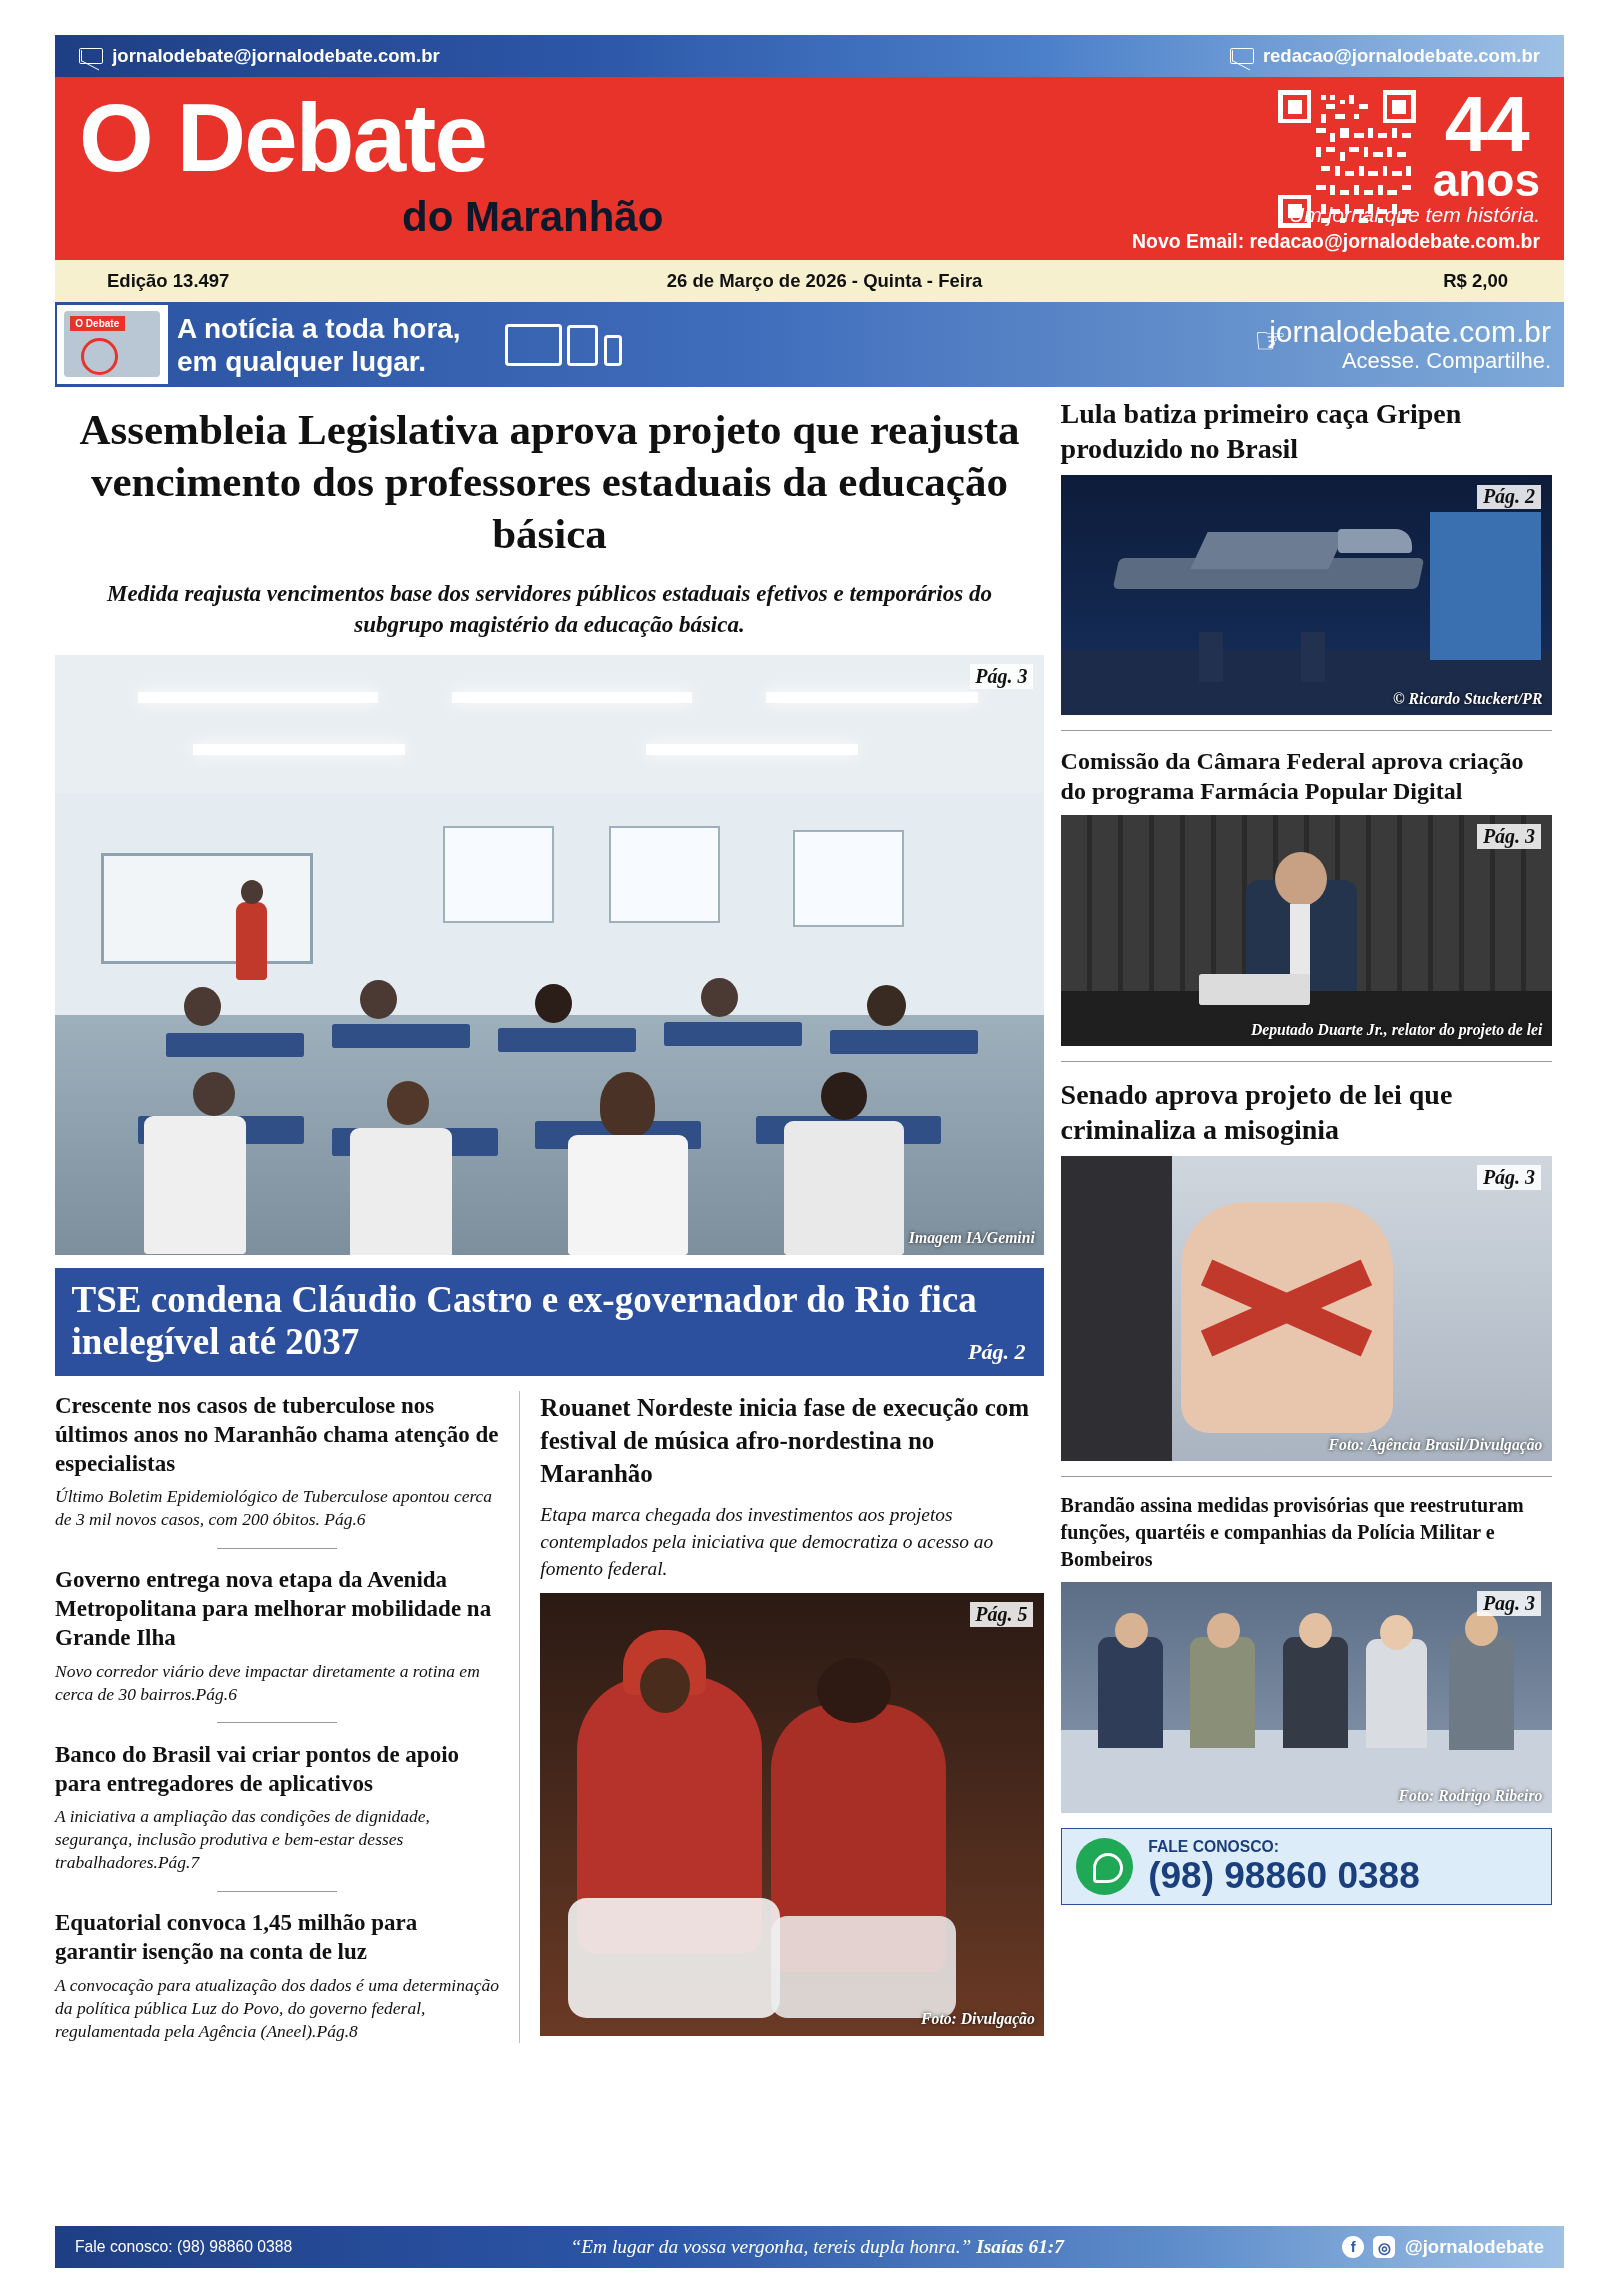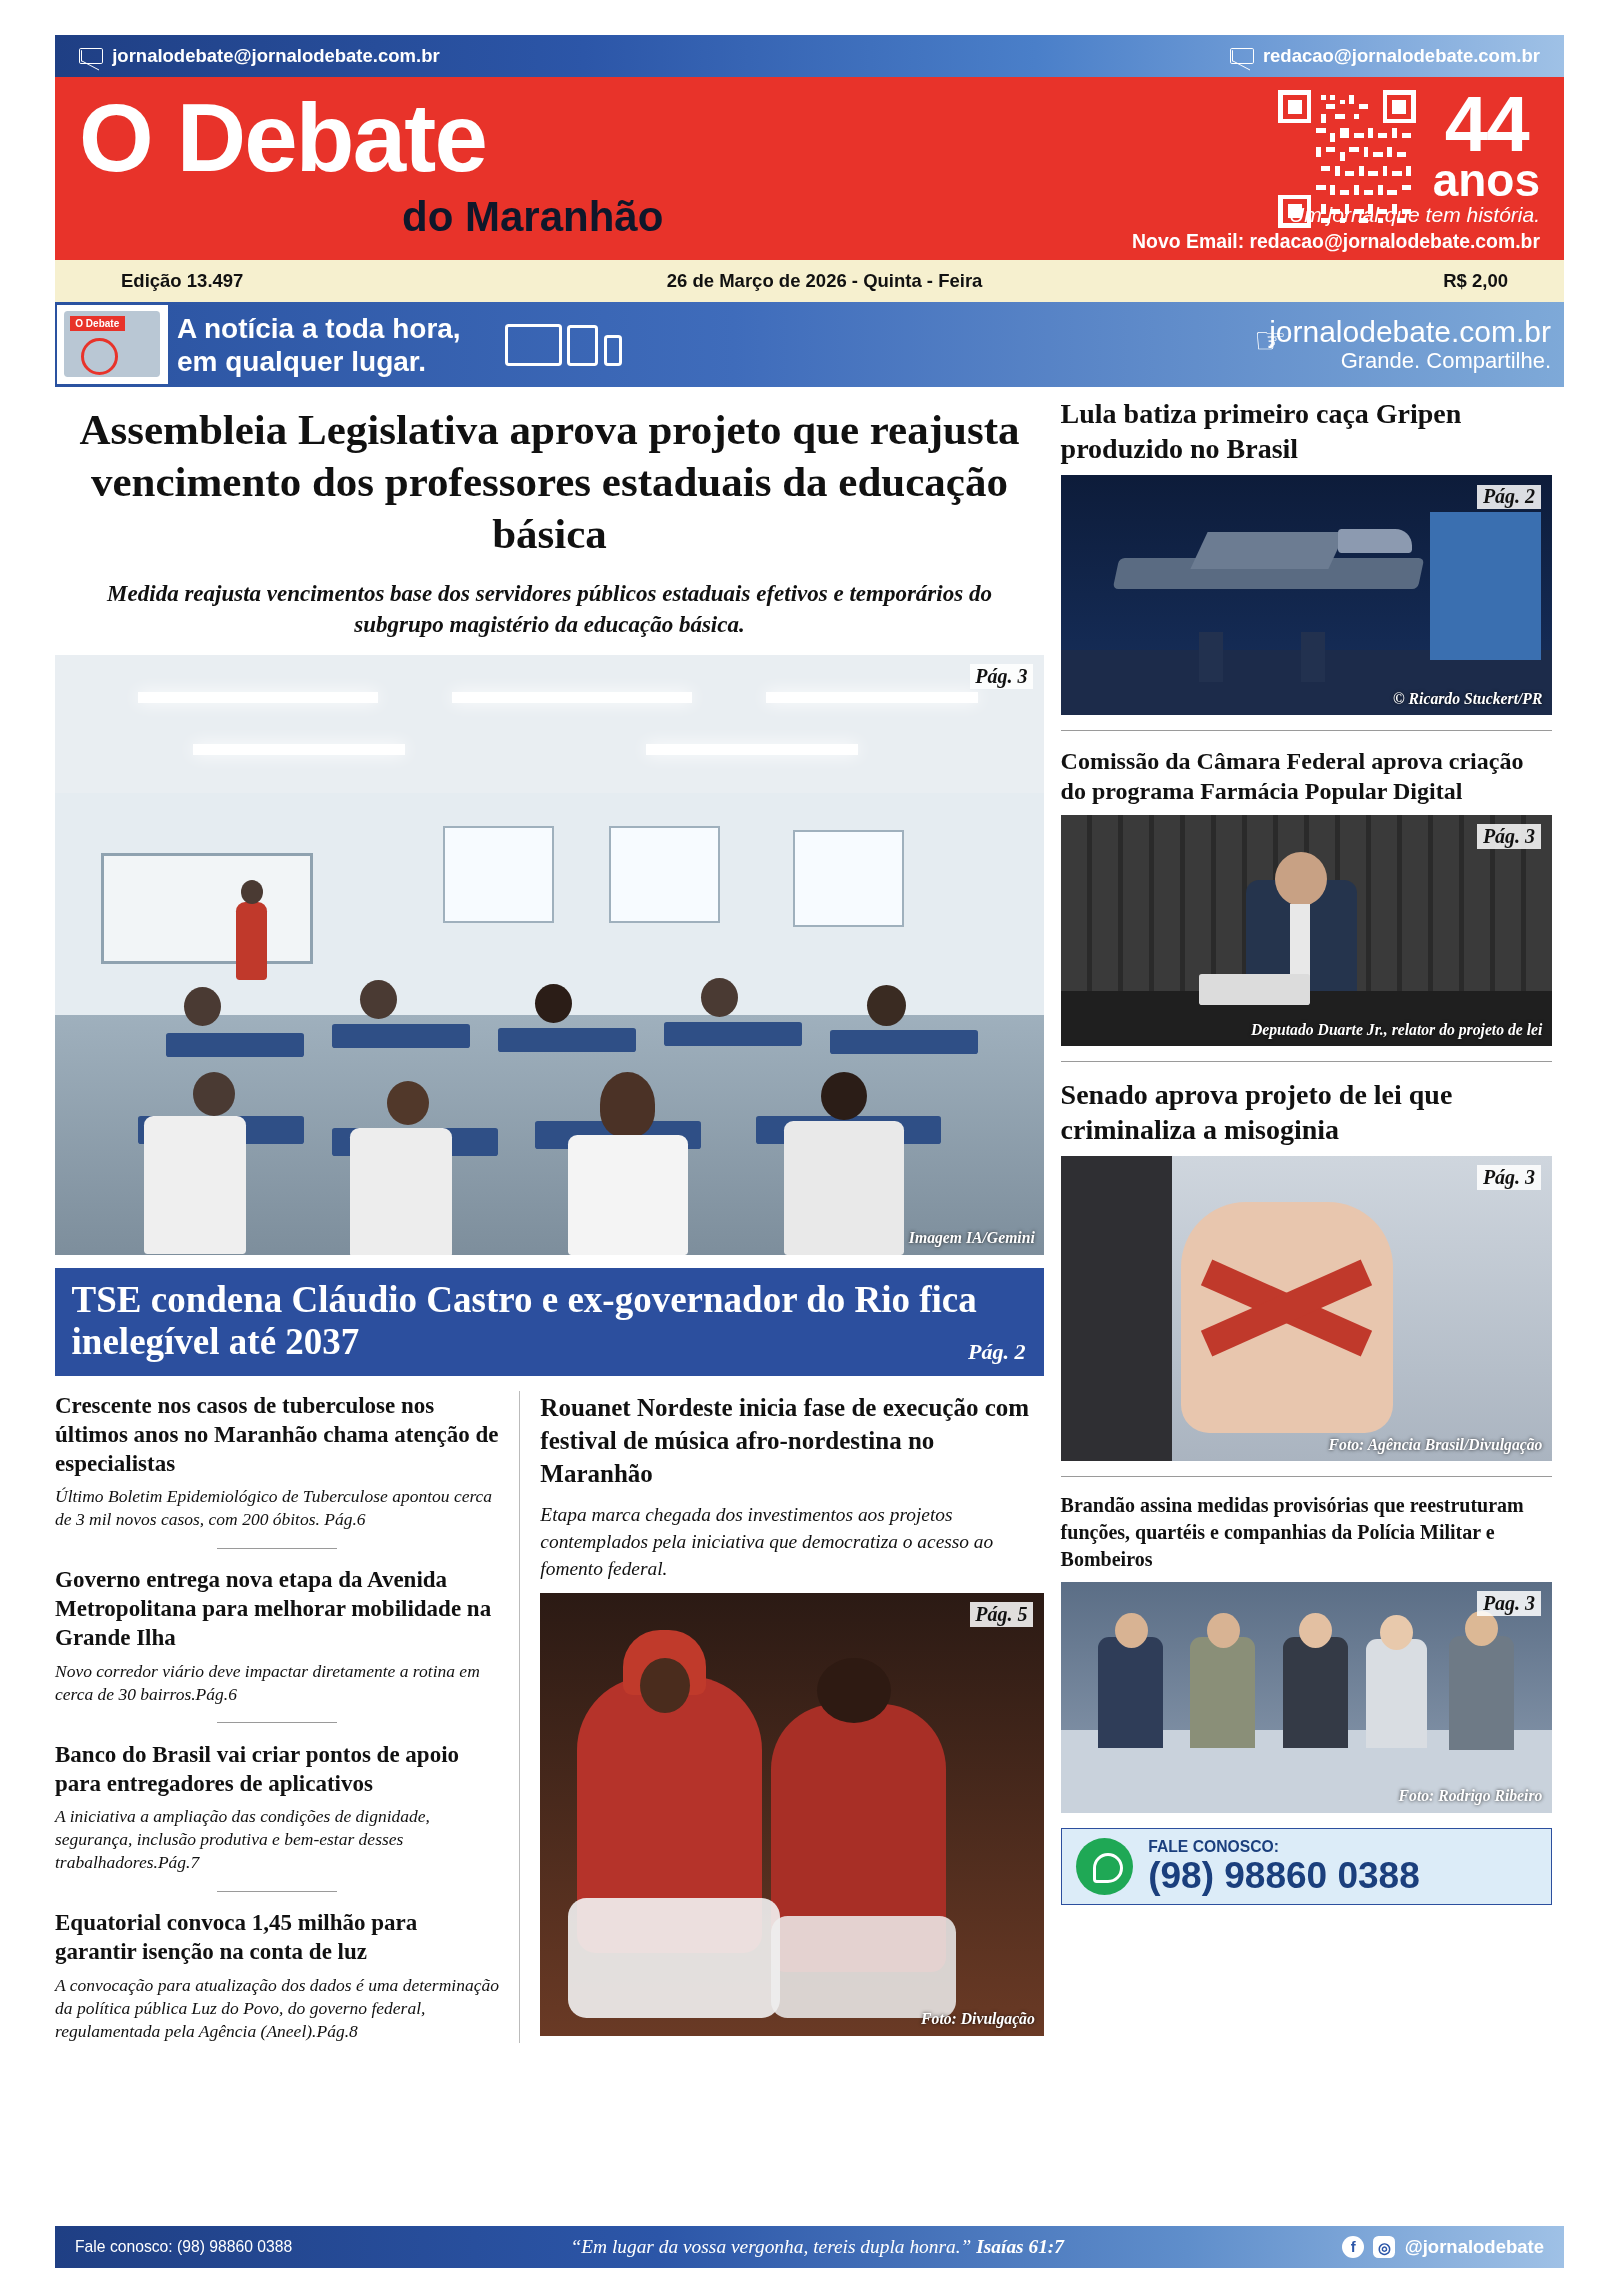--- a/index.html
+++ b/index.html
@@ -36,21 +36,21 @@
   .yrs .n { font-size:78px; font-weight:bold; line-height:68px; letter-spacing:-1.8px; }
   .yrs .a { font-size:46px; font-weight:bold; line-height:44px; }
   .mh-tag { position:absolute; right:24px; bottom:33px; color:#fff; font-family:"Liberation Sans", sans-serif;
     font-size:21px; font-style:italic; }
   .mh-mail { position:absolute; right:24px; bottom:7.4px; color:#fff; font-family:"Liberation Sans", sans-serif;
     font-size:19.4px; font-weight:bold; }
 
   
   .editionbar { background:#f6f0cf; height:42px; display:flex; align-items:center;
     font-family:"Liberation Sans", sans-serif; font-weight:bold; font-size:18.5px; color:#111; }
-  .editionbar .c1 { width:30%; padding-left:66px;}
+  .editionbar .c1 { width:30%; padding-left:52px;}
   .editionbar .c2 { width:42%; text-align:center;}
   .editionbar .c3 { width:28%; text-align:right; padding-right:56px;}
 
   
   .promobar { height: 85px; background:linear-gradient(90deg,#2a52a0 0%,#3f6cbb 45%,#7ea9d8 100%);
     display:flex; align-items:center; position:relative; margin-bottom:5.5px;}
   .promo-dev { width:111px; height:79px; background:#fff; margin:0 9.2px 0 1.8px; position:relative; overflow:hidden;}
   .promo-dev .tabletop{position:absolute;inset:5.5px 7.4px 7.4px 7.4px;background:#b9c7d4;border-radius:3.7px;}
   .promo-dev .red{position:absolute;left:13px;top:11px;background:#e8332a;color:#fff;font-size:10px;
     font-family:"Liberation Sans",sans-serif;padding:1.8px 5.5px;font-weight:bold;}
@@ -256,21 +256,21 @@
       <div>em qualquer lugar.</div>
     </div>
     <div class="promo-icons">
       <div class="mon"></div>
         <div class="lap"></div>
         <div class="phn"></div>
     </div>
     <div class="hand">☞</div>
     <div class="promo-right">
       <div class="site">jornalodebate.com.br</div>
-      <div class="acc">Grande. Compartilhe.</div>
+      <div class="acc">Acesse. Compartilhe.</div>
     </div>
   </div>
 
   <div class="content">
 
     <div class="left">
 
       <h1 class="lead">Assembleia Legislativa aprova projeto que reajusta vencimento dos professores estaduais da educação básica</h1>
       <div class="lead-sub">Medida reajusta vencimentos base dos servidores públicos estaduais efetivos e temporários do subgrupo magistério da educação básica.</div>
 

